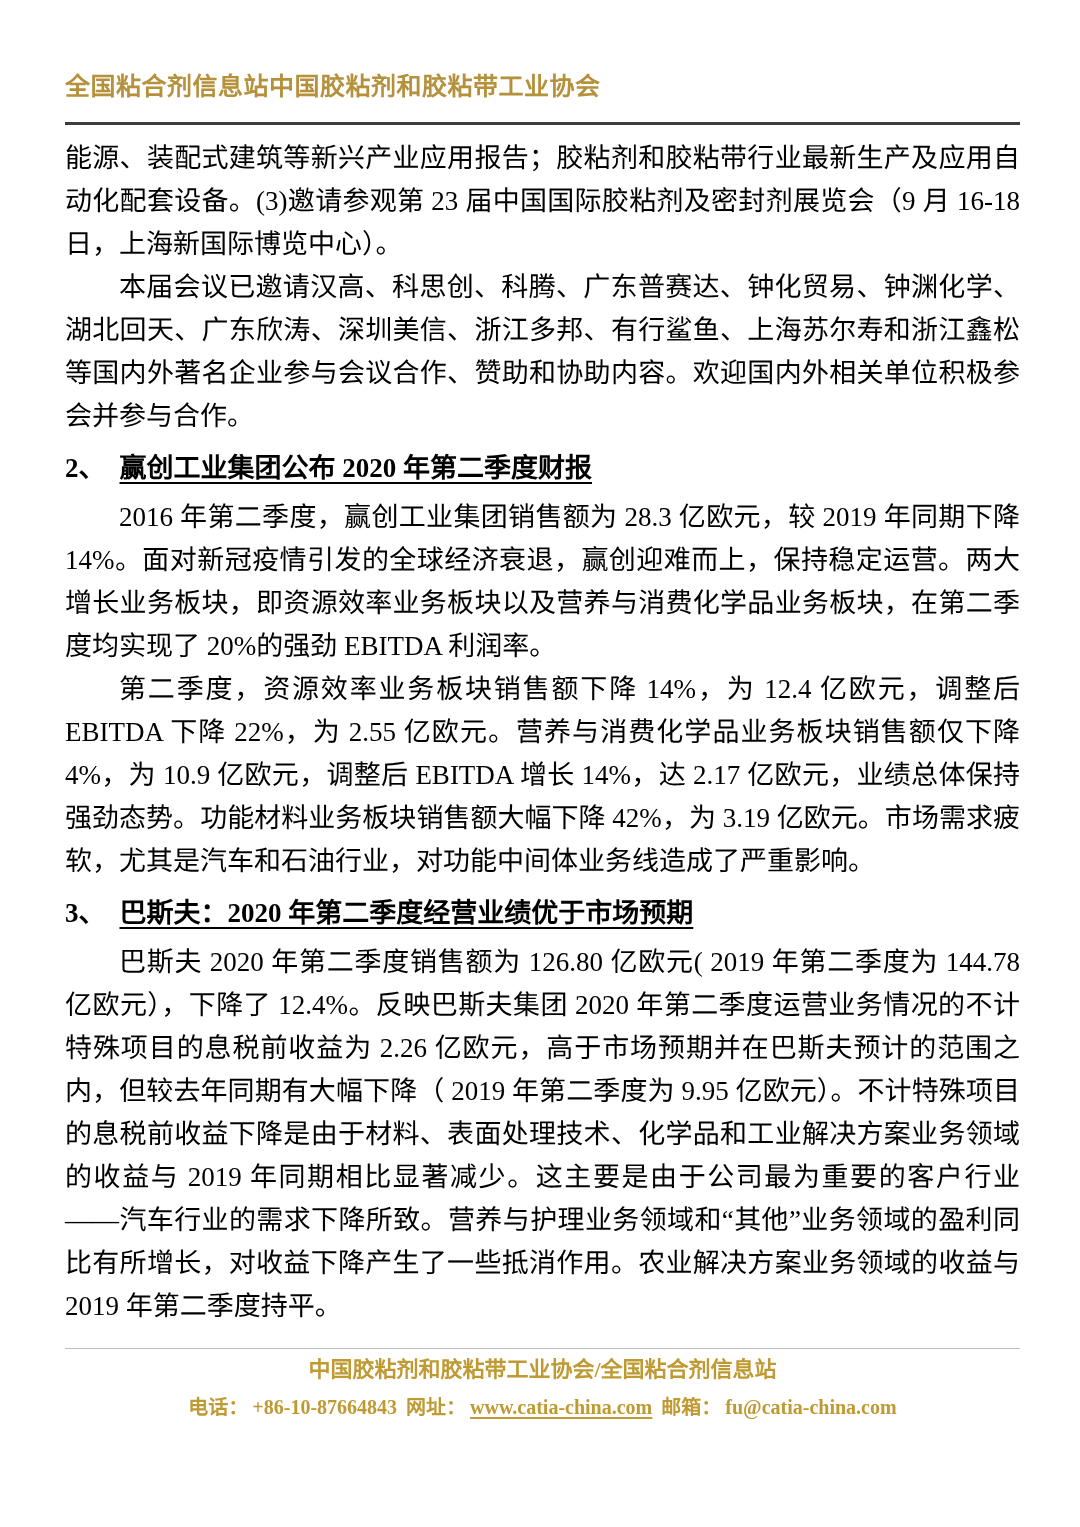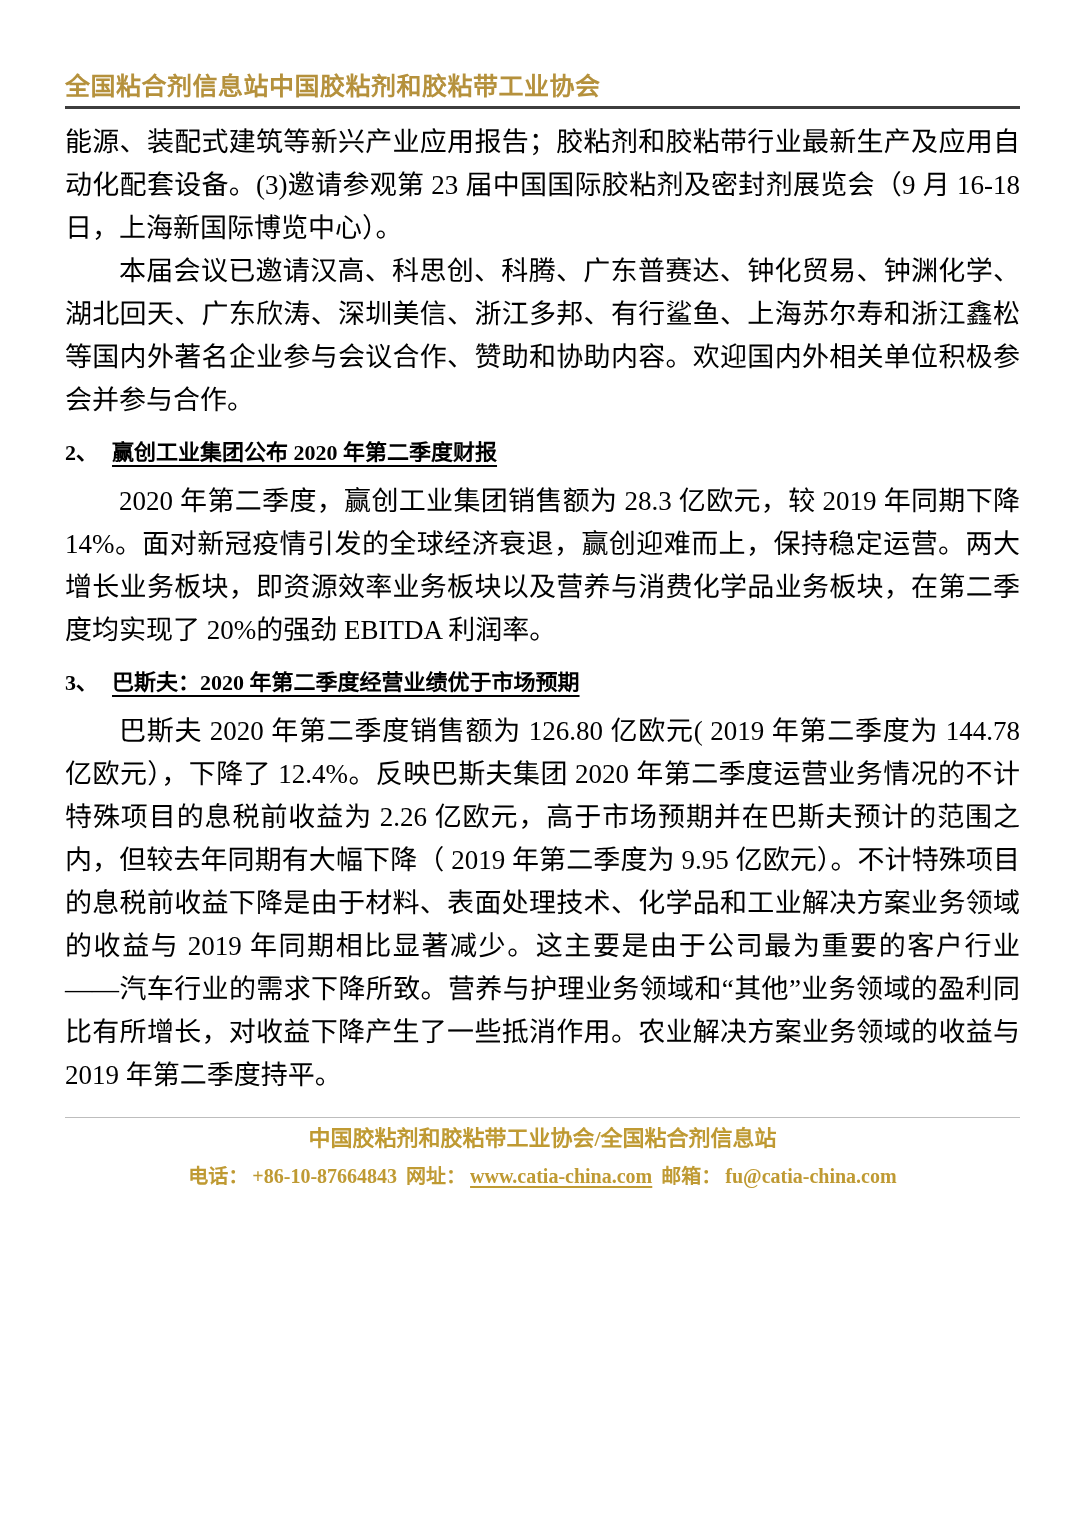--- a/index.html
+++ b/index.html
@@ -20,38 +20,38 @@
     height: 1527px;
     padding: 72px 60px 0 65px;
   }
   
   .masthead {
     color: #b5913c;
     font-size: 25px;
     font-weight: bold;
     letter-spacing: 0.5px;
     line-height: 30px;
-    padding-bottom: 4px;
+    padding-bottom: 20px;
     border-bottom: 3px solid #3d3d3d;
   }
   
   .content {
     margin-top: 12px;
     font-size: 27px;
     line-height: 43px;
     text-align: justify;
   }
   .content p.para {
     margin: 0;
   }
   .content p.para.indent {
     text-indent: 2em;
   }
   .content h2.sec {
-    font-size: 22px;
+    font-size: 27px;
     line-height: 43px;
     font-weight: bold;
     margin: 9px 0 6px 0;
     text-align: left;
   }
   .content h2.sec .sec-num {
     margin-right: 14px;
   }
   .content h2.sec .sec-title {
     text-decoration: underline;
@@ -94,21 +94,22 @@
 <body>
 
 <div class="page">
 
   <div class="masthead">全国粘合剂信息站中国胶粘剂和胶粘带工业协会</div>
 
   <div class="content">
       <p class="para">能源、装配式建筑等新兴产业应用报告；胶粘剂和胶粘带行业最新生产及应用自动化配套设备。(3)邀请参观第 23 届中国国际胶粘剂及密封剂展览会（9 月 16-18 日，上海新国际博览中心）。</p>
       <p class="para indent">本届会议已邀请汉高、科思创、科腾、广东普赛达、钟化贸易、钟渊化学、湖北回天、广东欣涛、深圳美信、浙江多邦、有行鲨鱼、上海苏尔寿和浙江鑫松等国内外著名企业参与会议合作、赞助和协助内容。欢迎国内外相关单位积极参会并参与合作。</p>
       <h2 class="sec"><span class="sec-num">2、</span><span class="sec-title">赢创工业集团公布 2020 年第二季度财报</span></h2>
-      <p class="para indent">2020 年第二季度，赢创工业集团销售额为 28.3 亿欧元，较 2019 年同期下降 14%。面对新冠疫情引发的全球经济衰退，赢创迎难而上，保持稳定运营。两大增长业务板块，即资源效率业务板块以及营养与消费化学品业务板块，在第二季度均实现了 20%的强劲 EBITDA 利润率。</p>
+      <p class="para indent">2016 年第二季度，赢创工业集团销售额为 28.3 亿欧元，较 2019 年同期下降 14%。面对新冠疫情引发的全球经济衰退，赢创迎难而上，保持稳定运营。两大增长业务板块，即资源效率业务板块以及营养与消费化学品业务板块，在第二季度均实现了 20%的强劲 EBITDA 利润率。</p>
+      <p class="para indent">第二季度，资源效率业务板块销售额下降 14%，为 12.4 亿欧元，调整后 EBITDA 下降 22%，为 2.55 亿欧元。营养与消费化学品业务板块销售额仅下降 4%，为 10.9 亿欧元，调整后 EBITDA 增长 14%，达 2.17 亿欧元，业绩总体保持强劲态势。功能材料业务板块销售额大幅下降 42%，为 3.19 亿欧元。市场需求疲软，尤其是汽车和石油行业，对功能中间体业务线造成了严重影响。</p>
       <h2 class="sec"><span class="sec-num">3、</span><span class="sec-title">巴斯夫：2020 年第二季度经营业绩优于市场预期</span></h2>
       <p class="para indent">巴斯夫 2020 年第二季度销售额为 126.80 亿欧元( 2019 年第二季度为 144.78 亿欧元），下降了 12.4%。反映巴斯夫集团 2020 年第二季度运营业务情况的不计特殊项目的息税前收益为 2.26 亿欧元，高于市场预期并在巴斯夫预计的范围之内，但较去年同期有大幅下降（ 2019 年第二季度为 9.95 亿欧元）。不计特殊项目的息税前收益下降是由于材料、表面处理技术、化学品和工业解决方案业务领域的收益与 2019 年同期相比显著减少。这主要是由于公司最为重要的客户行业——汽车行业的需求下降所致。营养与护理业务领域和“其他”业务领域的盈利同比有所增长，对收益下降产生了一些抵消作用。农业解决方案业务领域的收益与 2019 年第二季度持平。</p>
     </div>
 
   <hr class="footer-rule">
 
   <div class="page-footer">
     <div class="footer-org">中国胶粘剂和胶粘带工业协会/全国粘合剂信息站</div>
     <div class="footer-contact">
       <span class="seg">电话：</span><span class="seg">+86-10-87664843</span>

